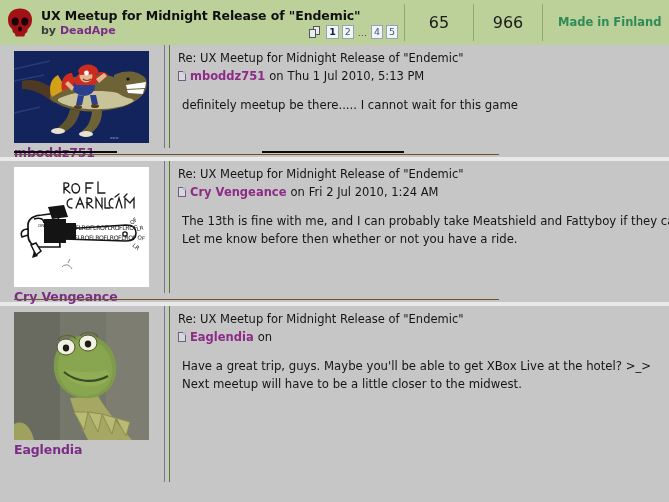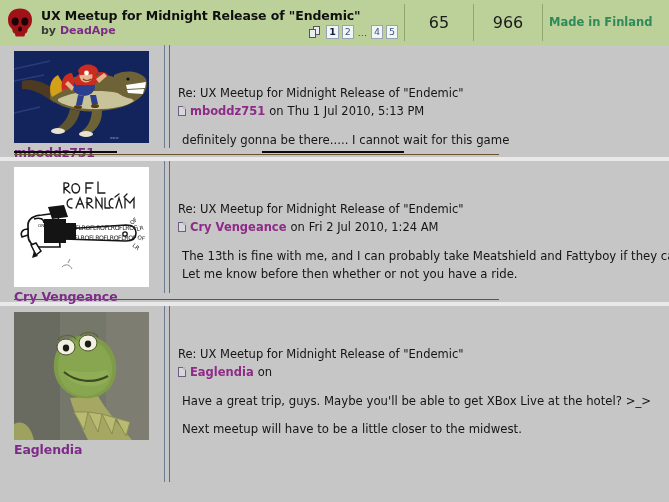--- a/index.html
+++ b/index.html
@@ -143,20 +143,21 @@
     justify-content: center;
     padding-left: 6px;
     overflow: hidden;
   }
   .th-last-link {
     font-size: 11.5px;
     font-weight: bold;
     color: #2e8b57;
     white-space: nowrap;
     line-height: 1.3;
+    margin-left: 9px;
   }
   .th-last-date {
     font-size: 11.5px;
     color: #141414;
     white-space: nowrap;
     line-height: 1.3;
   }
 
   
   .posts {
@@ -218,21 +219,20 @@
     position: relative;
     padding: 6px 4px 4px 8px;
     box-sizing: border-box;
     overflow: hidden;
   }
   .post-subject {
     font-size: 11.5px;
     color: #151515;
     white-space: nowrap;
     line-height: 1.35;
-    margin-top: 35px;
   }
   .post-meta {
     font-size: 11.5px;
     color: #151515;
     white-space: nowrap;
     line-height: 1.45;
     display: flex;
     align-items: center;
     gap: 4px;
     margin-top: 1px;
@@ -399,21 +399,21 @@
         <div class="col-rule-green"></div>
       </div>
       <div class="post-right">
         <div class="post-subject">Re: UX Meetup for Midnight Release of "Endemic"</div>
         <div class="post-meta">
           <span class="doc-icon"></span>
           <span class="post-user">mboddz751</span>
           <span>on</span>
           <span class="post-date">Thu 1 Jul 2010, 5:13 PM</span>
         </div>
-        <div class="post-body">definitely gonna be there..... I cannot wait for this game</div>
+        <div class="post-body">definitely meetup be there..... I cannot wait for this game</div>
       </div>
     </div>
 
     <div class="sig-sep">
       <div class="seg" style="left:14px; width:103px;"></div>
       <div class="seg brown" style="left:14px; width:230px;"></div>
       <div class="seg" style="left:262px; width:142px;"></div>
       <div class="seg brown" style="left:244px; width:255px;"></div>
     </div>
     <div class="post-gap-line"></div>
@@ -535,18 +535,18 @@
         <div class="col-rule-green"></div>
       </div>
       <div class="post-right">
         <div class="post-subject">Re: UX Meetup for Midnight Release of "Endemic"</div>
         <div class="post-meta">
           <span class="doc-icon"></span>
           <span class="post-user">Eaglendia</span>
           <span>on</span>
         </div>
         <div class="post-body">Have a great trip, guys. Maybe you'll be able to get XBox Live at the hotel? &gt;_&gt;</div>
-        <div class="post-body" style="margin-top:11px;">Next meetup will have to be a little closer to the midwest.</div>
+        <div class="post-body" style="margin-top:1px;">Next meetup will have to be a little closer to the midwest.</div>
       </div>
     </div>
 
   </div>
 </div>
 
 </body></html>

